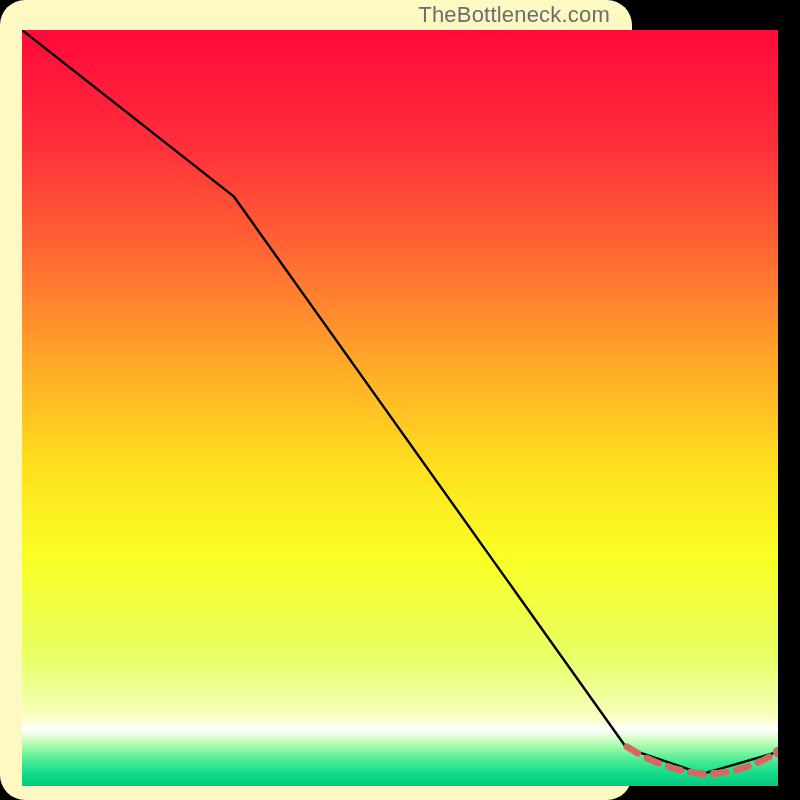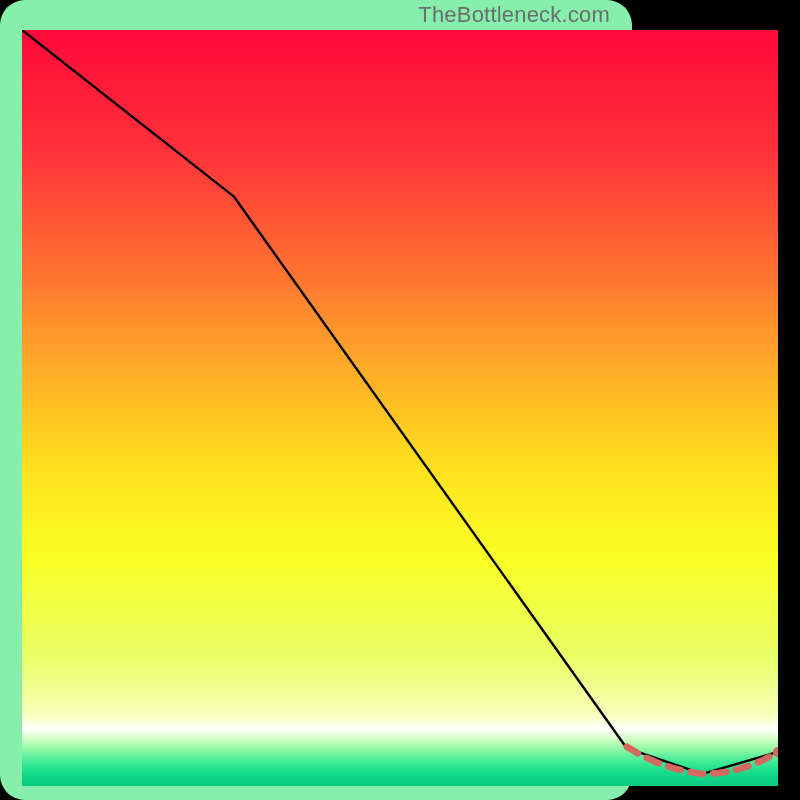--- a/index.html
+++ b/index.html
@@ -8,21 +8,21 @@
     width: 800px;
     height: 800px;
     background: #000;
     overflow: hidden;
     font-family: Arial, Helvetica, sans-serif;
   }
   .frame {
     position: relative;
     width: 632px;
     height: 800px;
-    background: #86efac;
+    background: #fef9c3;
     border-radius: 25px;
   }
   .attribution {
     position: absolute;
     top: 2px;
     right: 22px;
     color: #6d6d6d;
     font-size: 22px;
     font-weight: 500;
     letter-spacing: 0.2px;

